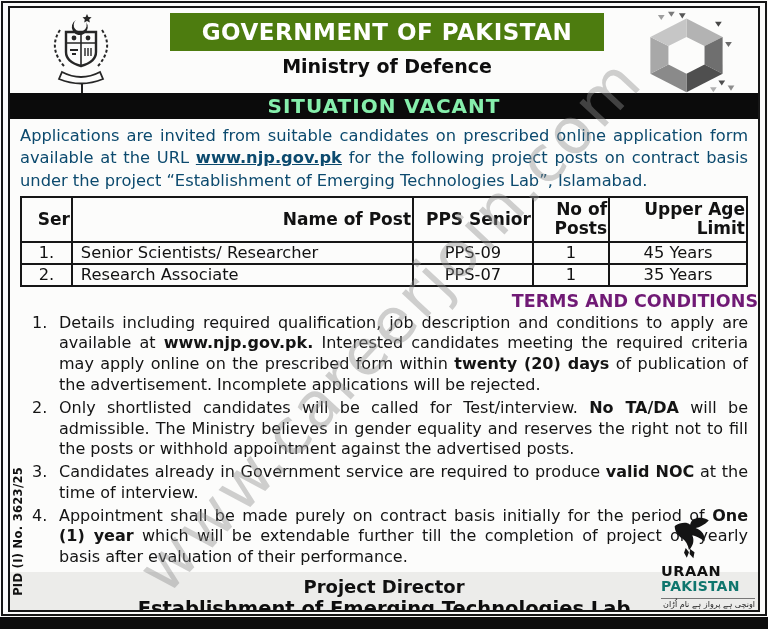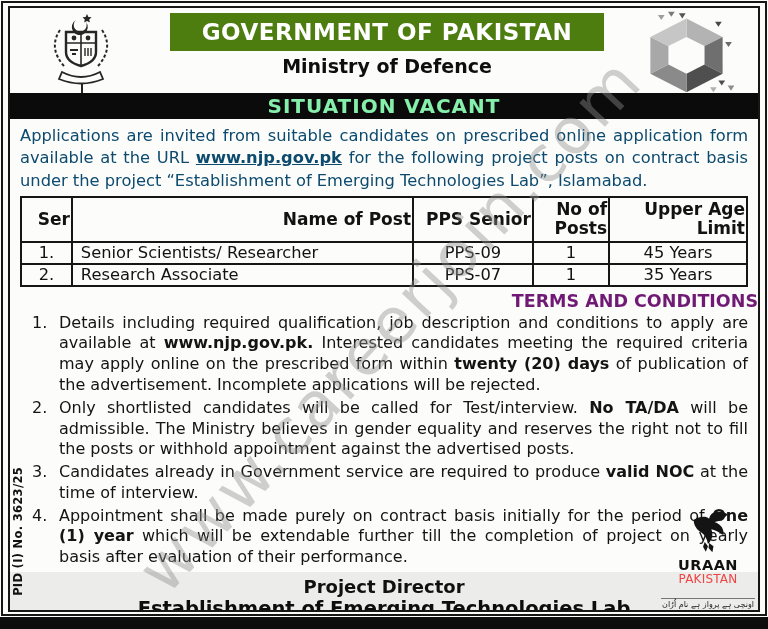--- a/index.html
+++ b/index.html
@@ -32,24 +32,24 @@
   .tc-head { text-align:right; font-weight:bold; font-size:17.5px; margin:4px 0 2px 0; color:#701a75;padding-left:40px; }
   .terms { padding:0 10px 0 22px; }
   .term { display:flex; font-size:16px; line-height:1.3; margin-bottom:2px; color:#141414; }
   .term .num { width:27px; flex:none; }
   .term .txt { flex:1; text-align:justify; }
   
   .footer { position:relative; margin-top:4px; background:#ececea; text-align:center; padding:4px 0 5px 0; min-height:64px; }
   .f1 { font-weight:bold; font-size:18px; color:#101010; }
   .f2 { font-weight:bold; font-size:19.5px; color:#0d0d0d; }
   
-  .uraan { position:absolute; right:3px; bottom:1px; width:94px; text-align:center; z-index:4; }
+  .uraan { position:absolute; right:3px; bottom:1px; width:94px; z-index:4; }
   .uraan .txt1 { font-weight:bold; font-size:14.5px; letter-spacing:.5px; line-height:1.05; color:#111; }
-  .uraan .txt2 { font-weight:normal; font-size:12px; letter-spacing:.2px; line-height:1.05; color:#ef4444; }
-  .uraan .tagline { font-size:8px; color:#222; border-top:1px solid #777; margin-top:12px; padding-top:1px;
+  .uraan .txt2 { font-weight:bold; font-size:14px; letter-spacing:.2px; line-height:1.05; color:#0f766e; }
+  .uraan .tagline { font-size:8px; color:#222; border-top:1px solid #777; margin-top:4px; padding-top:1px;
                     font-family:"DejaVu Sans",sans-serif; direction:rtl; }
   
   .pid { position:absolute; left:1px; bottom:14px; writing-mode:vertical-rl; transform:rotate(180deg);
          font-size:11.5px; font-weight:bold; color:#111; letter-spacing:.3px; }
   
   .watermark { position:absolute; left:-45px; top:288px; width:870px; text-align:center; transform:rotate(-47deg);
                font-size:64px; letter-spacing:3px; color:#8f8f8f; opacity:.42; pointer-events:none; z-index:5;
                font-family:"DejaVu Sans",sans-serif; white-space:nowrap; }
 </style>
 </head>

